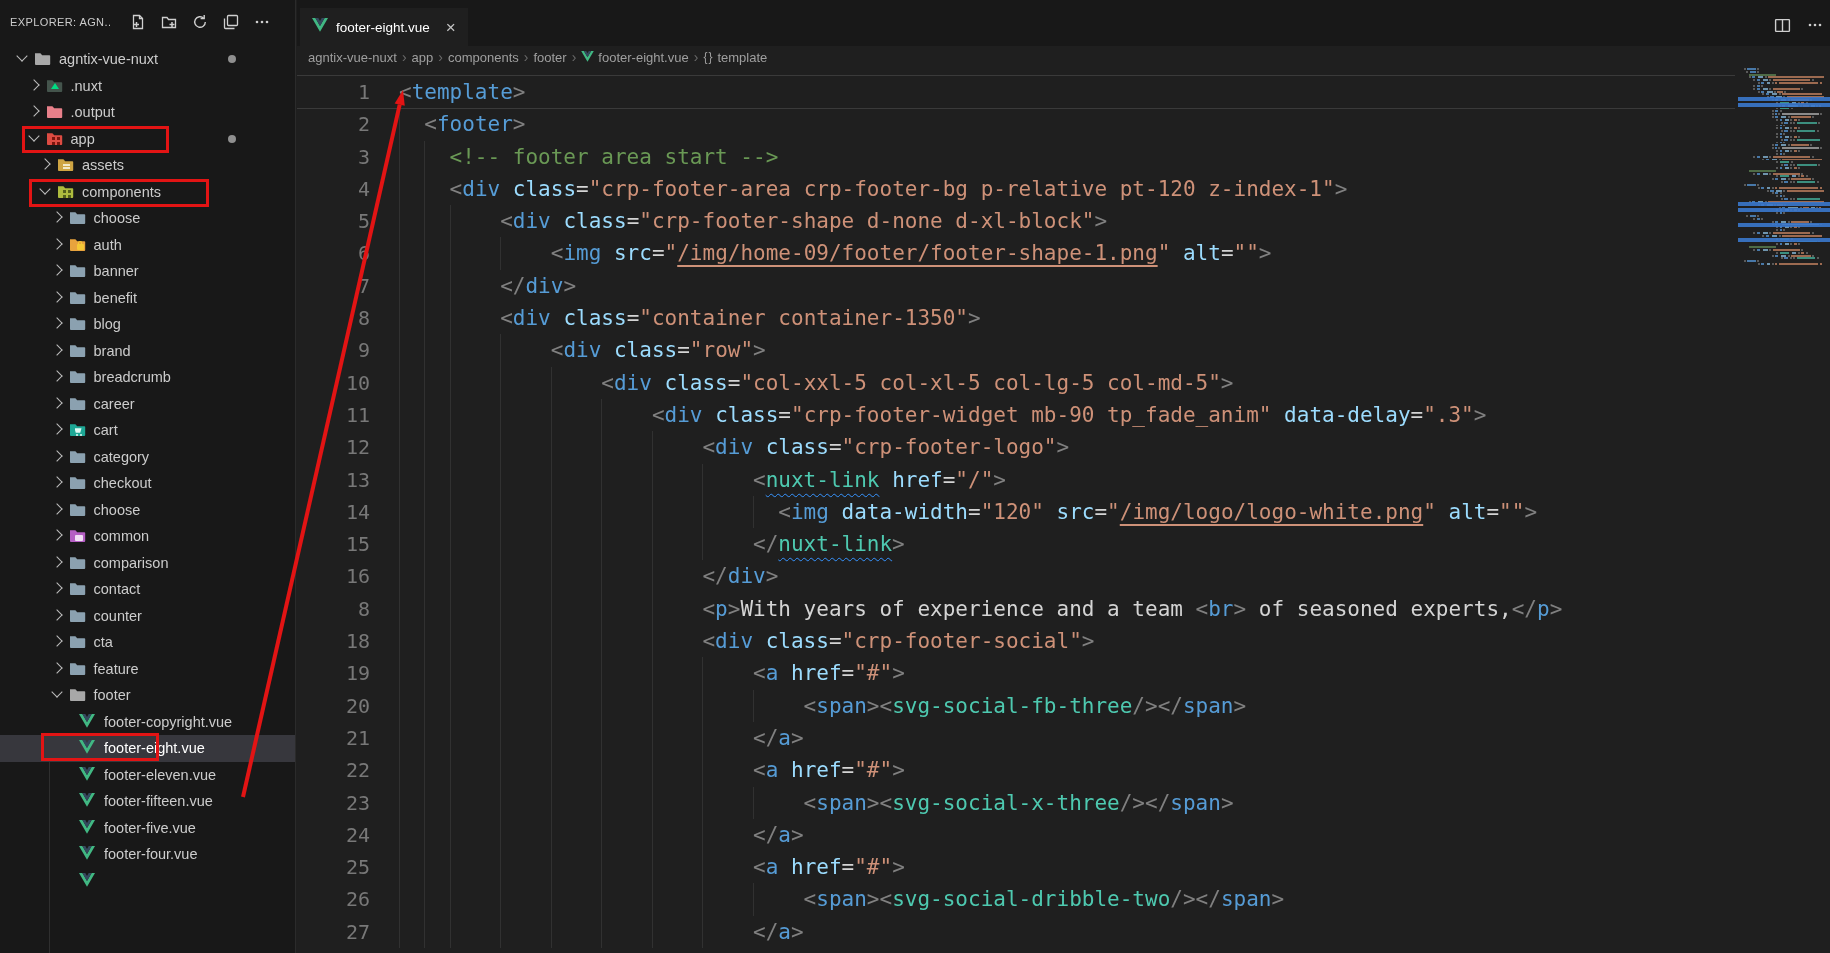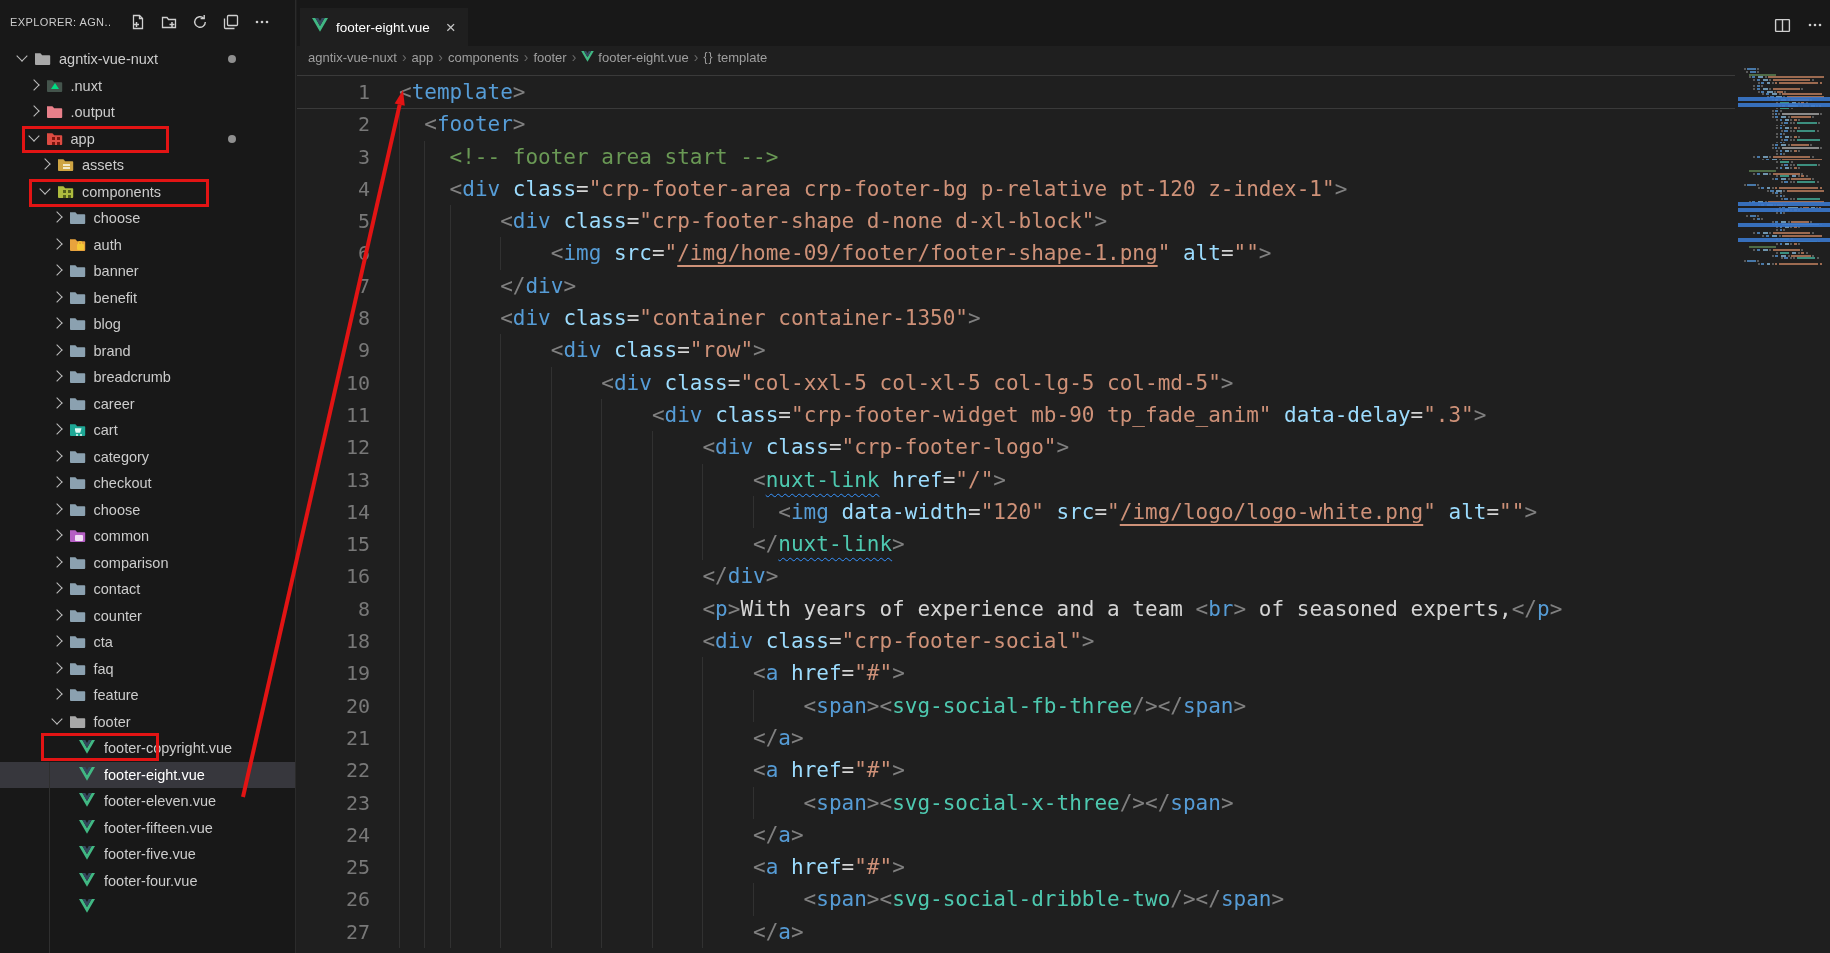--- a/index.html
+++ b/index.html
@@ -346,29 +346,20 @@
         <span>counter</span>
       </div>
       <div class="trow" style="padding-left: 48.5px;">
         <span class="chev"></span>
         <span class="ficon">
           <svg width="17" height="15" viewBox="0 0 17 15">
             <path d="M1 2.2 h5.4 l1.8 2 h7.2 a.8.8 0 0 1 .8.8 v8 a.9.9 0 0 1 -.9.9 H1.9 A.9.9 0 0 1 1 13 Z" fill="#8ba1b0"></path>
           </svg>
         </span>
         <span>cta</span>
-      </div>
-      <div class="trow" style="padding-left: 48.5px;">
-        <span class="chev"></span>
-        <span class="ficon">
-          <svg width="17" height="15" viewBox="0 0 17 15">
-            <path d="M1 2.2 h5.4 l1.8 2 h7.2 a.8.8 0 0 1 .8.8 v8 a.9.9 0 0 1 -.9.9 H1.9 A.9.9 0 0 1 1 13 Z" fill="#8ba1b0"></path>
-          </svg>
-        </span>
-        <span>faq</span>
       </div>
       <div class="trow" style="padding-left: 48.5px;">
         <span class="chev"></span>
         <span class="ficon">
           <svg width="17" height="15" viewBox="0 0 17 15">
             <path d="M1 2.2 h5.4 l1.8 2 h7.2 a.8.8 0 0 1 .8.8 v8 a.9.9 0 0 1 -.9.9 H1.9 A.9.9 0 0 1 1 13 Z" fill="#8ba1b0"></path>
           </svg>
         </span>
         <span>feature</span>
       </div>

